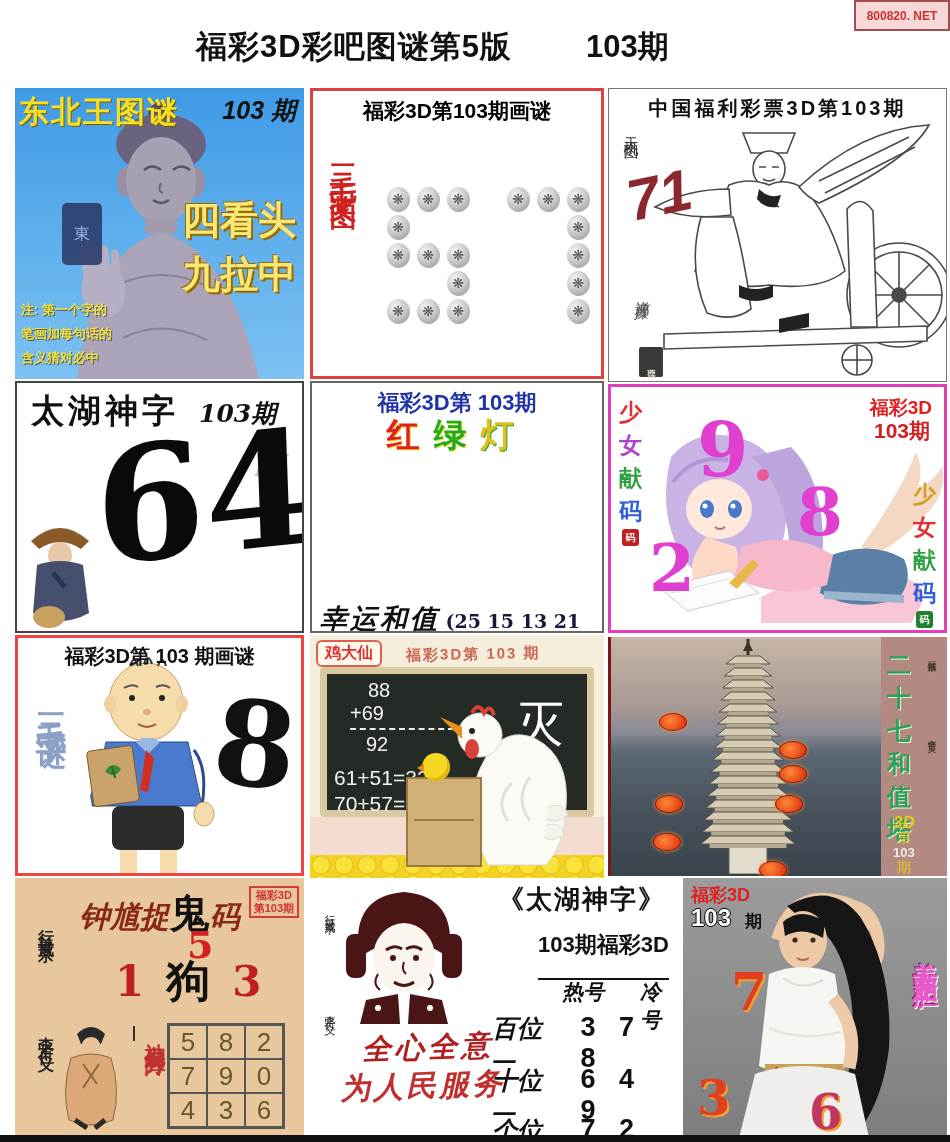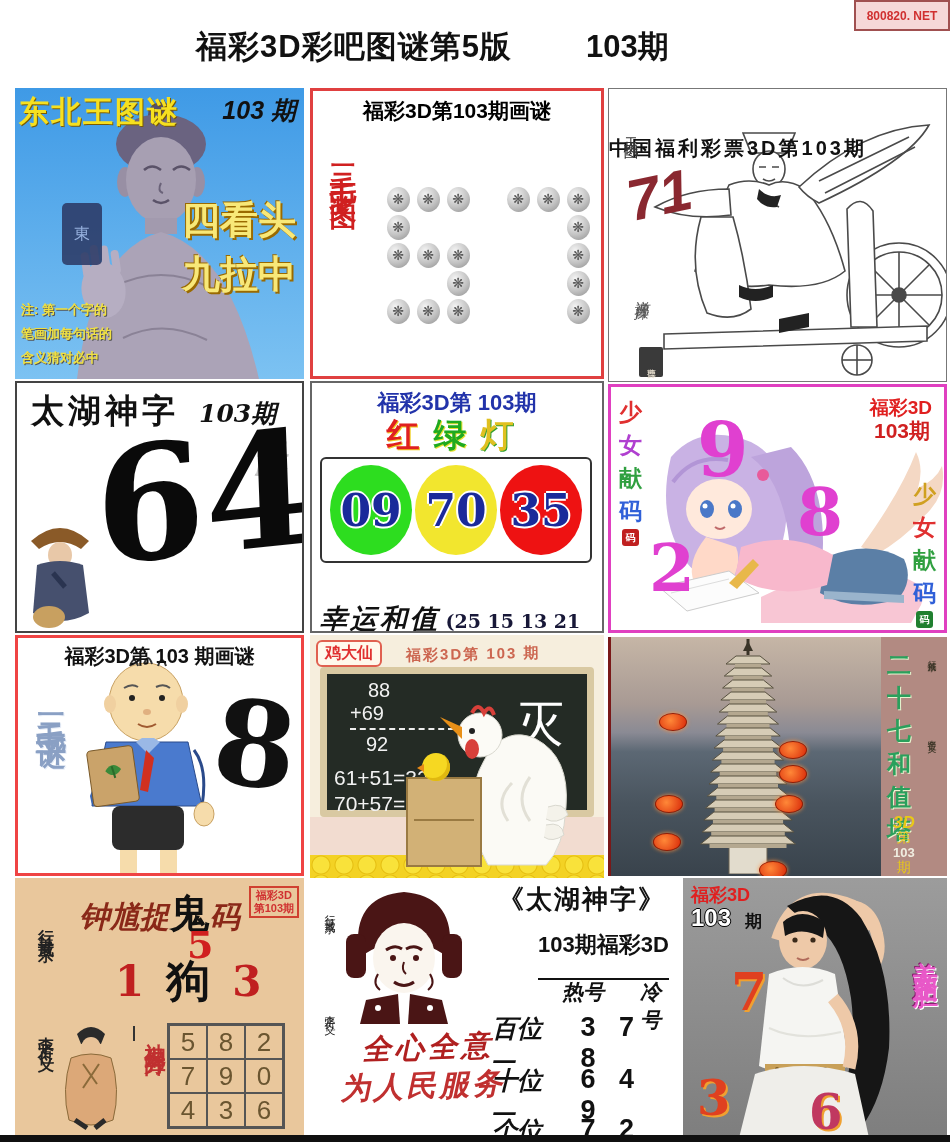--- a/index.html
+++ b/index.html
@@ -48,21 +48,21 @@
   .p2-side{left:12px;top:52px;color:#d02020;font-size:27px;font-weight:bold;letter-spacing:10px;}
   .p2-matrix{left:70px;top:94px;display:flex;gap:30px;}
   .mrow{display:flex;}
   .mcell{width:30px;height:28px;display:flex;align-items:center;justify-content:center;}
   .ballp{width:23px;height:25px;border-radius:50%;
         background:radial-gradient(circle at 35% 30%,#f4f4f4,#c2c2c2 55%,#8d8d8d);
         display:flex;align-items:center;justify-content:center;}
   .ballp::after{content:"❋";font-size:14px;color:#555;}
 
   
-  .p3-title{left:0;top:6px;width:100%;text-align:left;font-size:20px;font-weight:bold;letter-spacing:3px;margin-top:40px;}
+  .p3-title{left:0;top:6px;width:100%;text-align:center;font-size:20px;font-weight:bold;letter-spacing:3px;}
   .p3-side{left:12px;top:36px;font-size:15px;color:#333;letter-spacing:4px;}
   .p3-71{left:18px;top:72px;font-size:58px;color:#8a2830;font-style:italic;font-weight:bold;transform:rotate(-12deg);}
   .p3-sign{left:22px;top:200px;font-size:15px;color:#555;font-style:italic;letter-spacing:2px;}
   .p3-seal{left:30px;top:258px;width:24px;height:30px;background:#3a3a3a;color:#e8e0d0;font-size:9px;
            display:flex;align-items:center;justify-content:center;border-radius:2px;}
 
   
   .p4-title{left:14px;top:6px;font-size:33px;font-weight:bold;letter-spacing:4px;}
   .p4-issue{left:182px;top:14px;font-size:25px;font-weight:bold;font-style:italic;}
   .p4-big{left:78px;top:36px;font-size:158px;font-weight:900;color:#0a0a0a;
@@ -372,25 +372,20 @@
       <path d="M14 52 Q37 44 60 52 L66 100 Q37 116 10 100 Z" fill="#46506e"></path>
       <ellipse cx="26" cy="104" rx="16" ry="11" fill="#c8a060"></ellipse>
       <path d="M30 60 l12 14" stroke="#2a3450" stroke-width="5"></path>
     </svg>
   </div>
 
   <div id="p5" class="panel">
     <div class="abs p5-title">福彩3D第 103期</div>
     <div class="abs p5-rgy">
       <span class="r">红</span><span class="g">绿</span><span class="y">灯</span>
-    </div>
-    <div class="abs p5-box">
-      <div class="p5-ball" style="background: rgb(45, 221, 31);">09</div>
-      <div class="p5-ball" style="background: rgb(242, 230, 46);">70</div>
-      <div class="p5-ball" style="background: rgb(238, 18, 18);">35</div>
     </div>
     <div class="abs p5-line" style="top:218px">
       <span class="p5-lab">幸运和值</span>
       <span class="p5-val2">(25 15 13 21 11)</span>
     </div>
   </div>
 
   <div id="p6" class="panel">
     <svg class="abs" width="333" height="243" viewBox="0 0 333 243" style="left:0;top:0">
       <path d="M250 160 q40 -55 55 -95 q8 16 2 36 q18 -8 24 -22 q6 30 -20 52 q-20 22 -45 36 Z" fill="#f4d8c4"></path>

